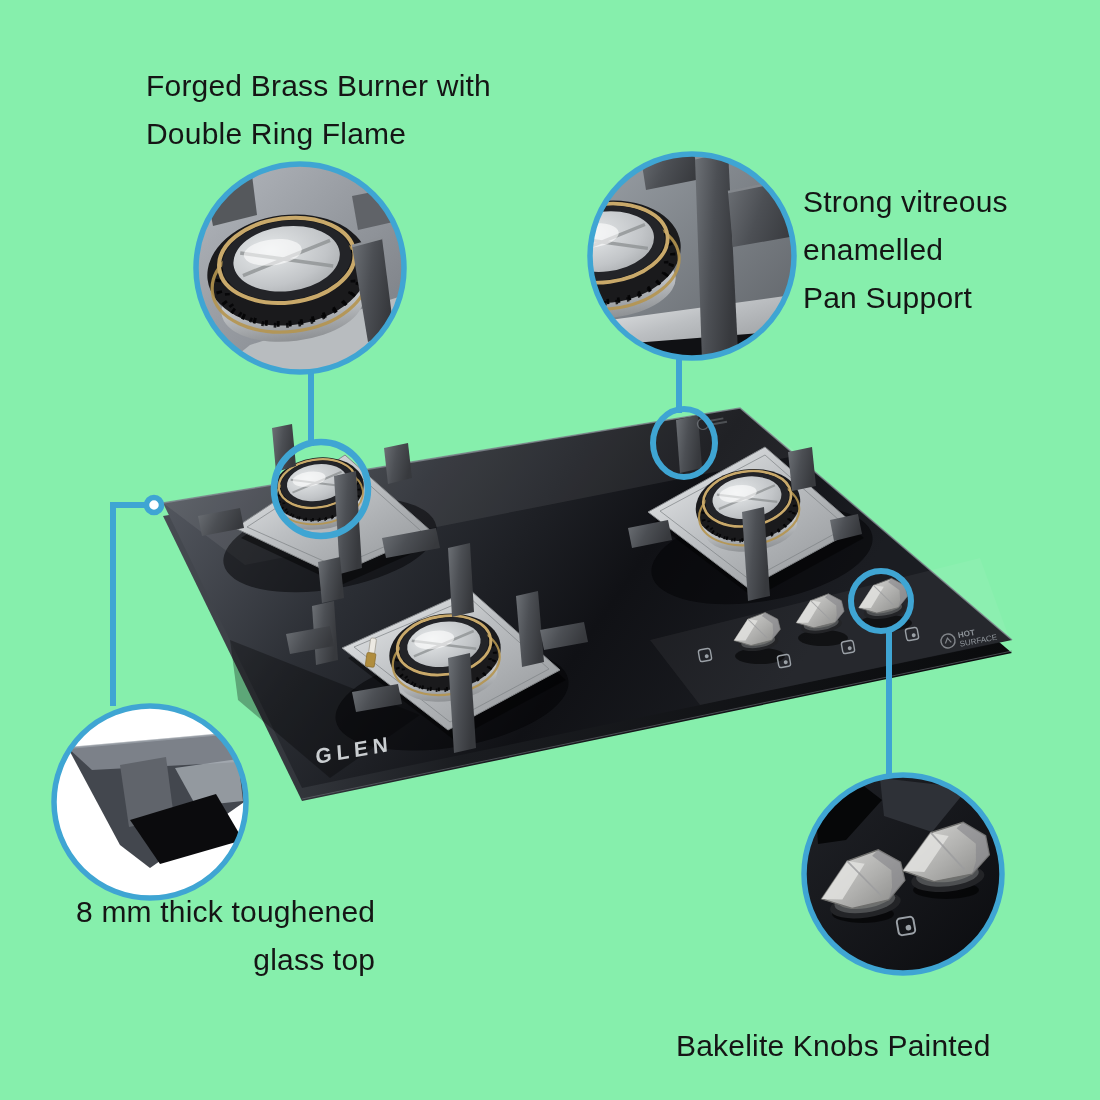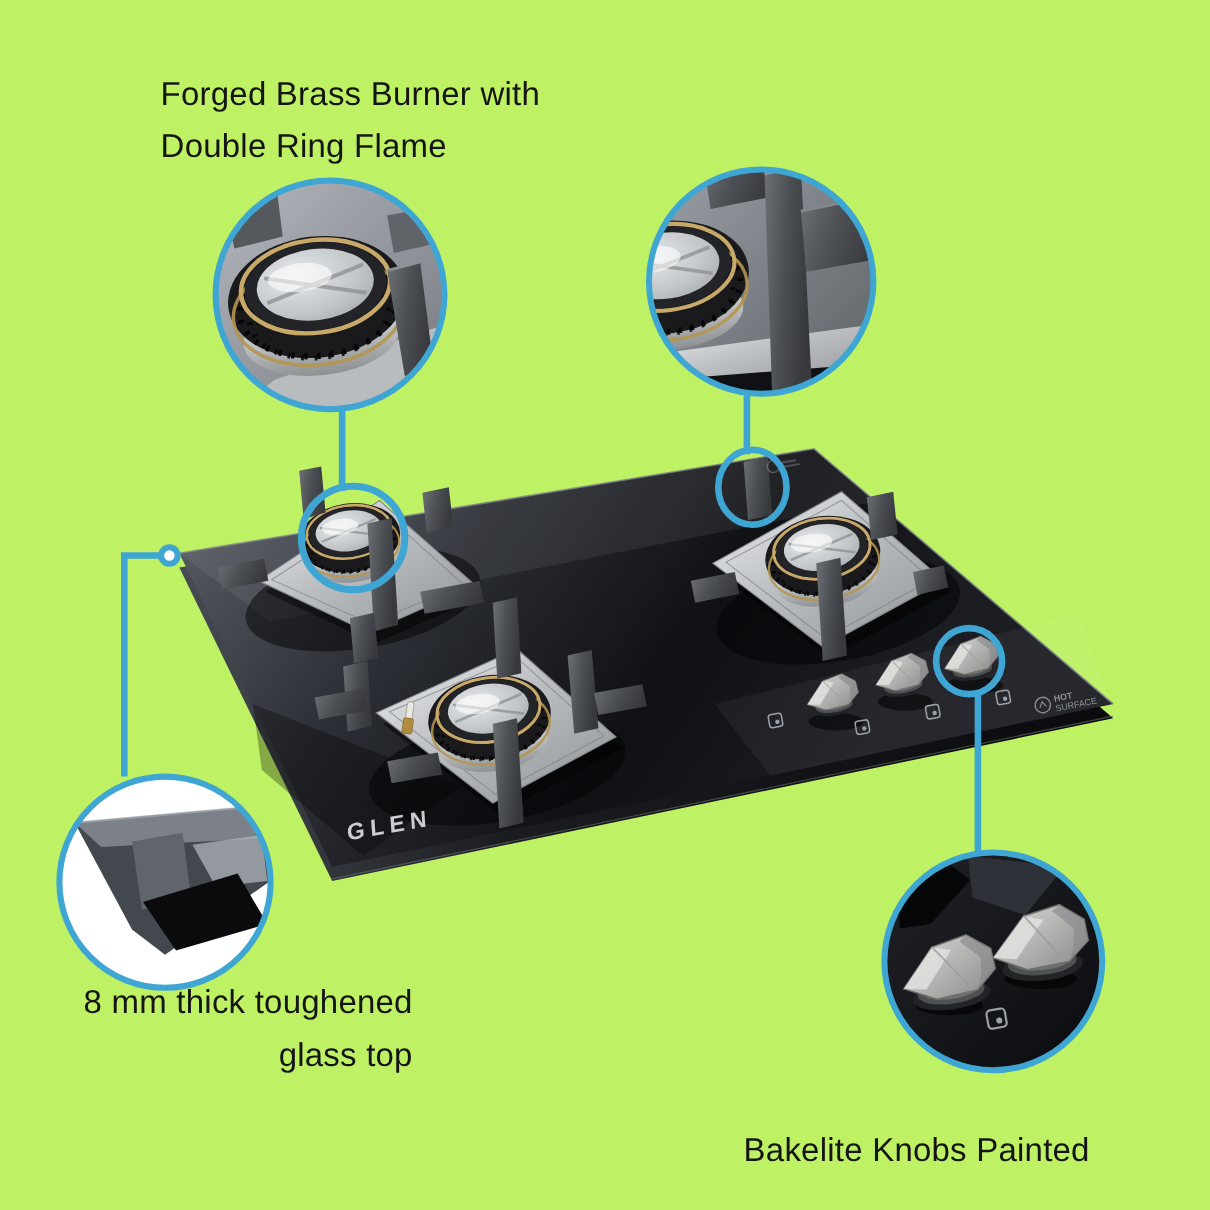--- a/index.html
+++ b/index.html
@@ -1,28 +1,31 @@
 <!DOCTYPE html>
 <html><head>
 <meta charset="utf-8">
 <style>
   html,body{margin:0;padding:0;background:#ffffff;}
-  .stage{position:relative;width:1100px;height:1100px;background:#bef264;overflow:hidden;
+  .stage{position:relative;width:1100px;height:1100px;background:#86efac;overflow:hidden;
          font-family:"Liberation Sans", sans-serif;text-decoration:underline;}
   .annotation{position:absolute;font-size:30px;line-height:48px;color:#151515;
               white-space:pre-line;letter-spacing:.2px;}
   svg{position:absolute;left:0;top:0;}
 </style>
 </head>
 <body>
 
 <div class="stage">
 
   <div class="annotation" style="left:146px;top:62px;">Forged Brass Burner with
 Double Ring Flame</div>
+  <div class="annotation" style="left:803px;top:178px;">Strong vitreous
+enamelled
+Pan Support</div>
   <div class="annotation" style="left:76px;top:888px;text-align:right;">8 mm thick toughened
 glass top</div>
   <div class="annotation" style="left:676px;top:1022px;">Bakelite Knobs Painted</div>
 
   <svg width="1100" height="1100" viewBox="0 0 1100 1100">
     <defs>
       <linearGradient id="gGlass" gradientUnits="userSpaceOnUse" x1="200" y1="420" x2="720" y2="780">
         <stop offset="0" stop-color="#565a62"></stop>
           <stop offset=".35" stop-color="#2b2e34"></stop>
         <stop offset=".7" stop-color="#101115"></stop>

